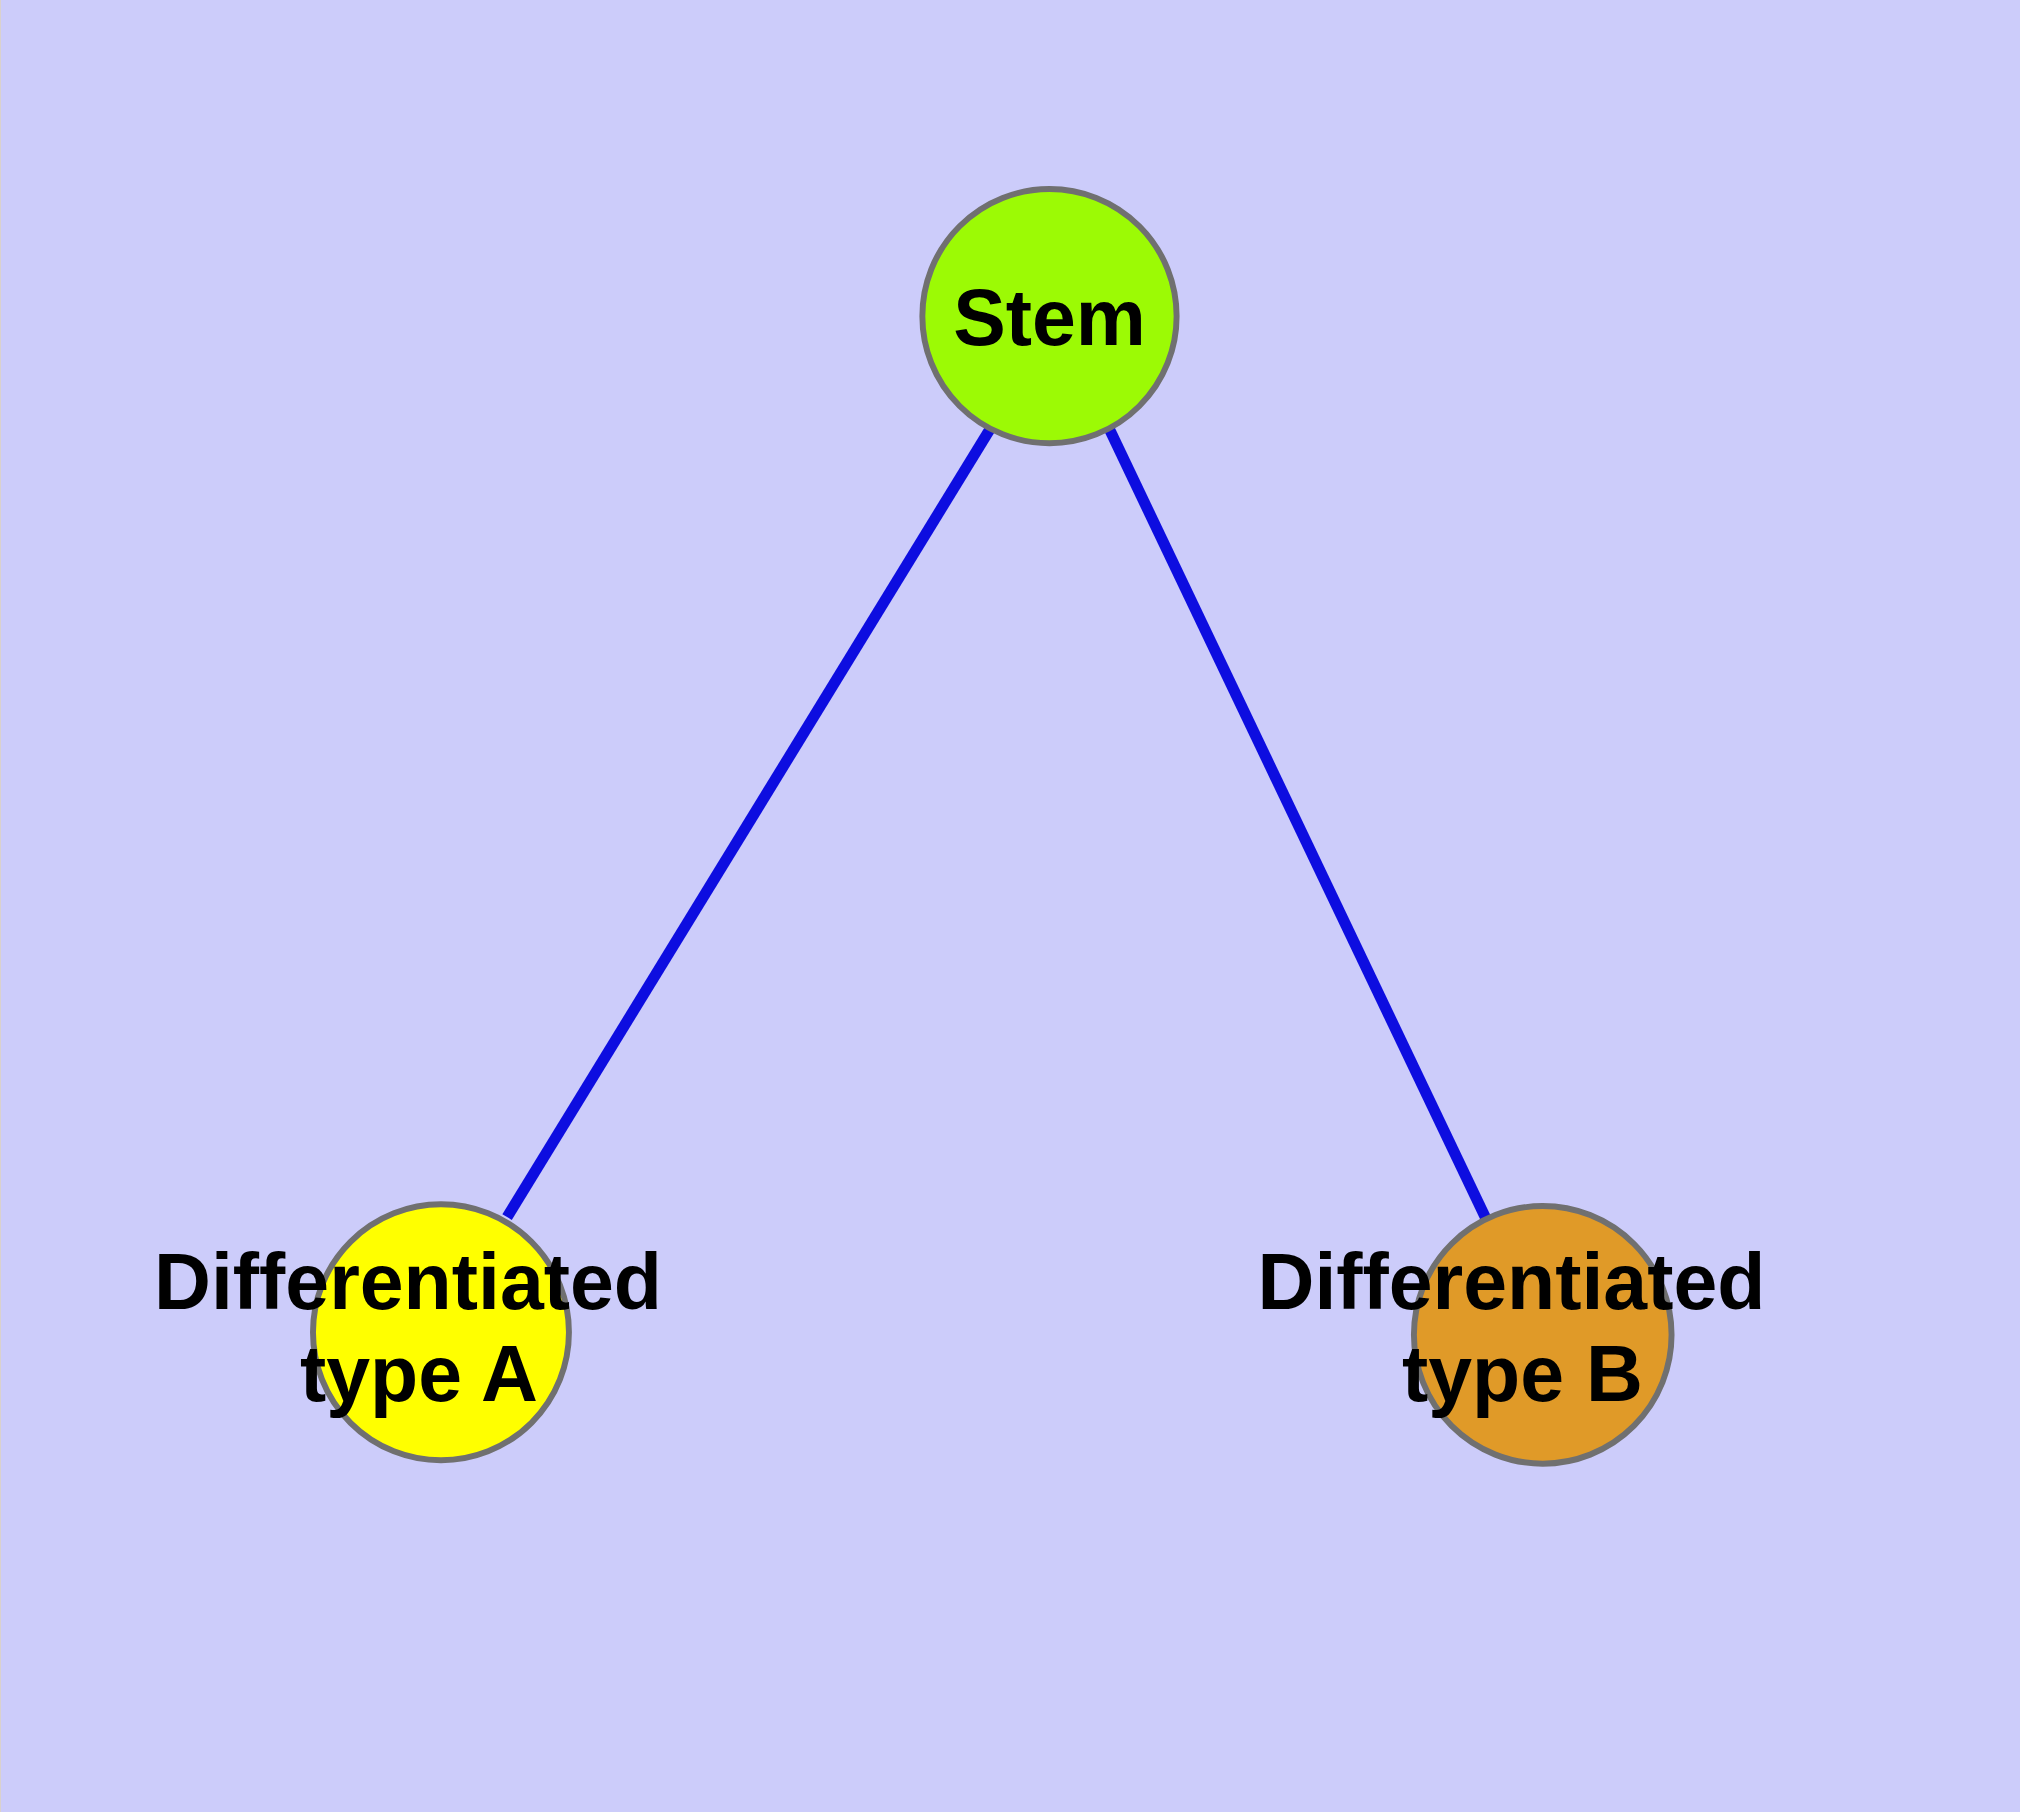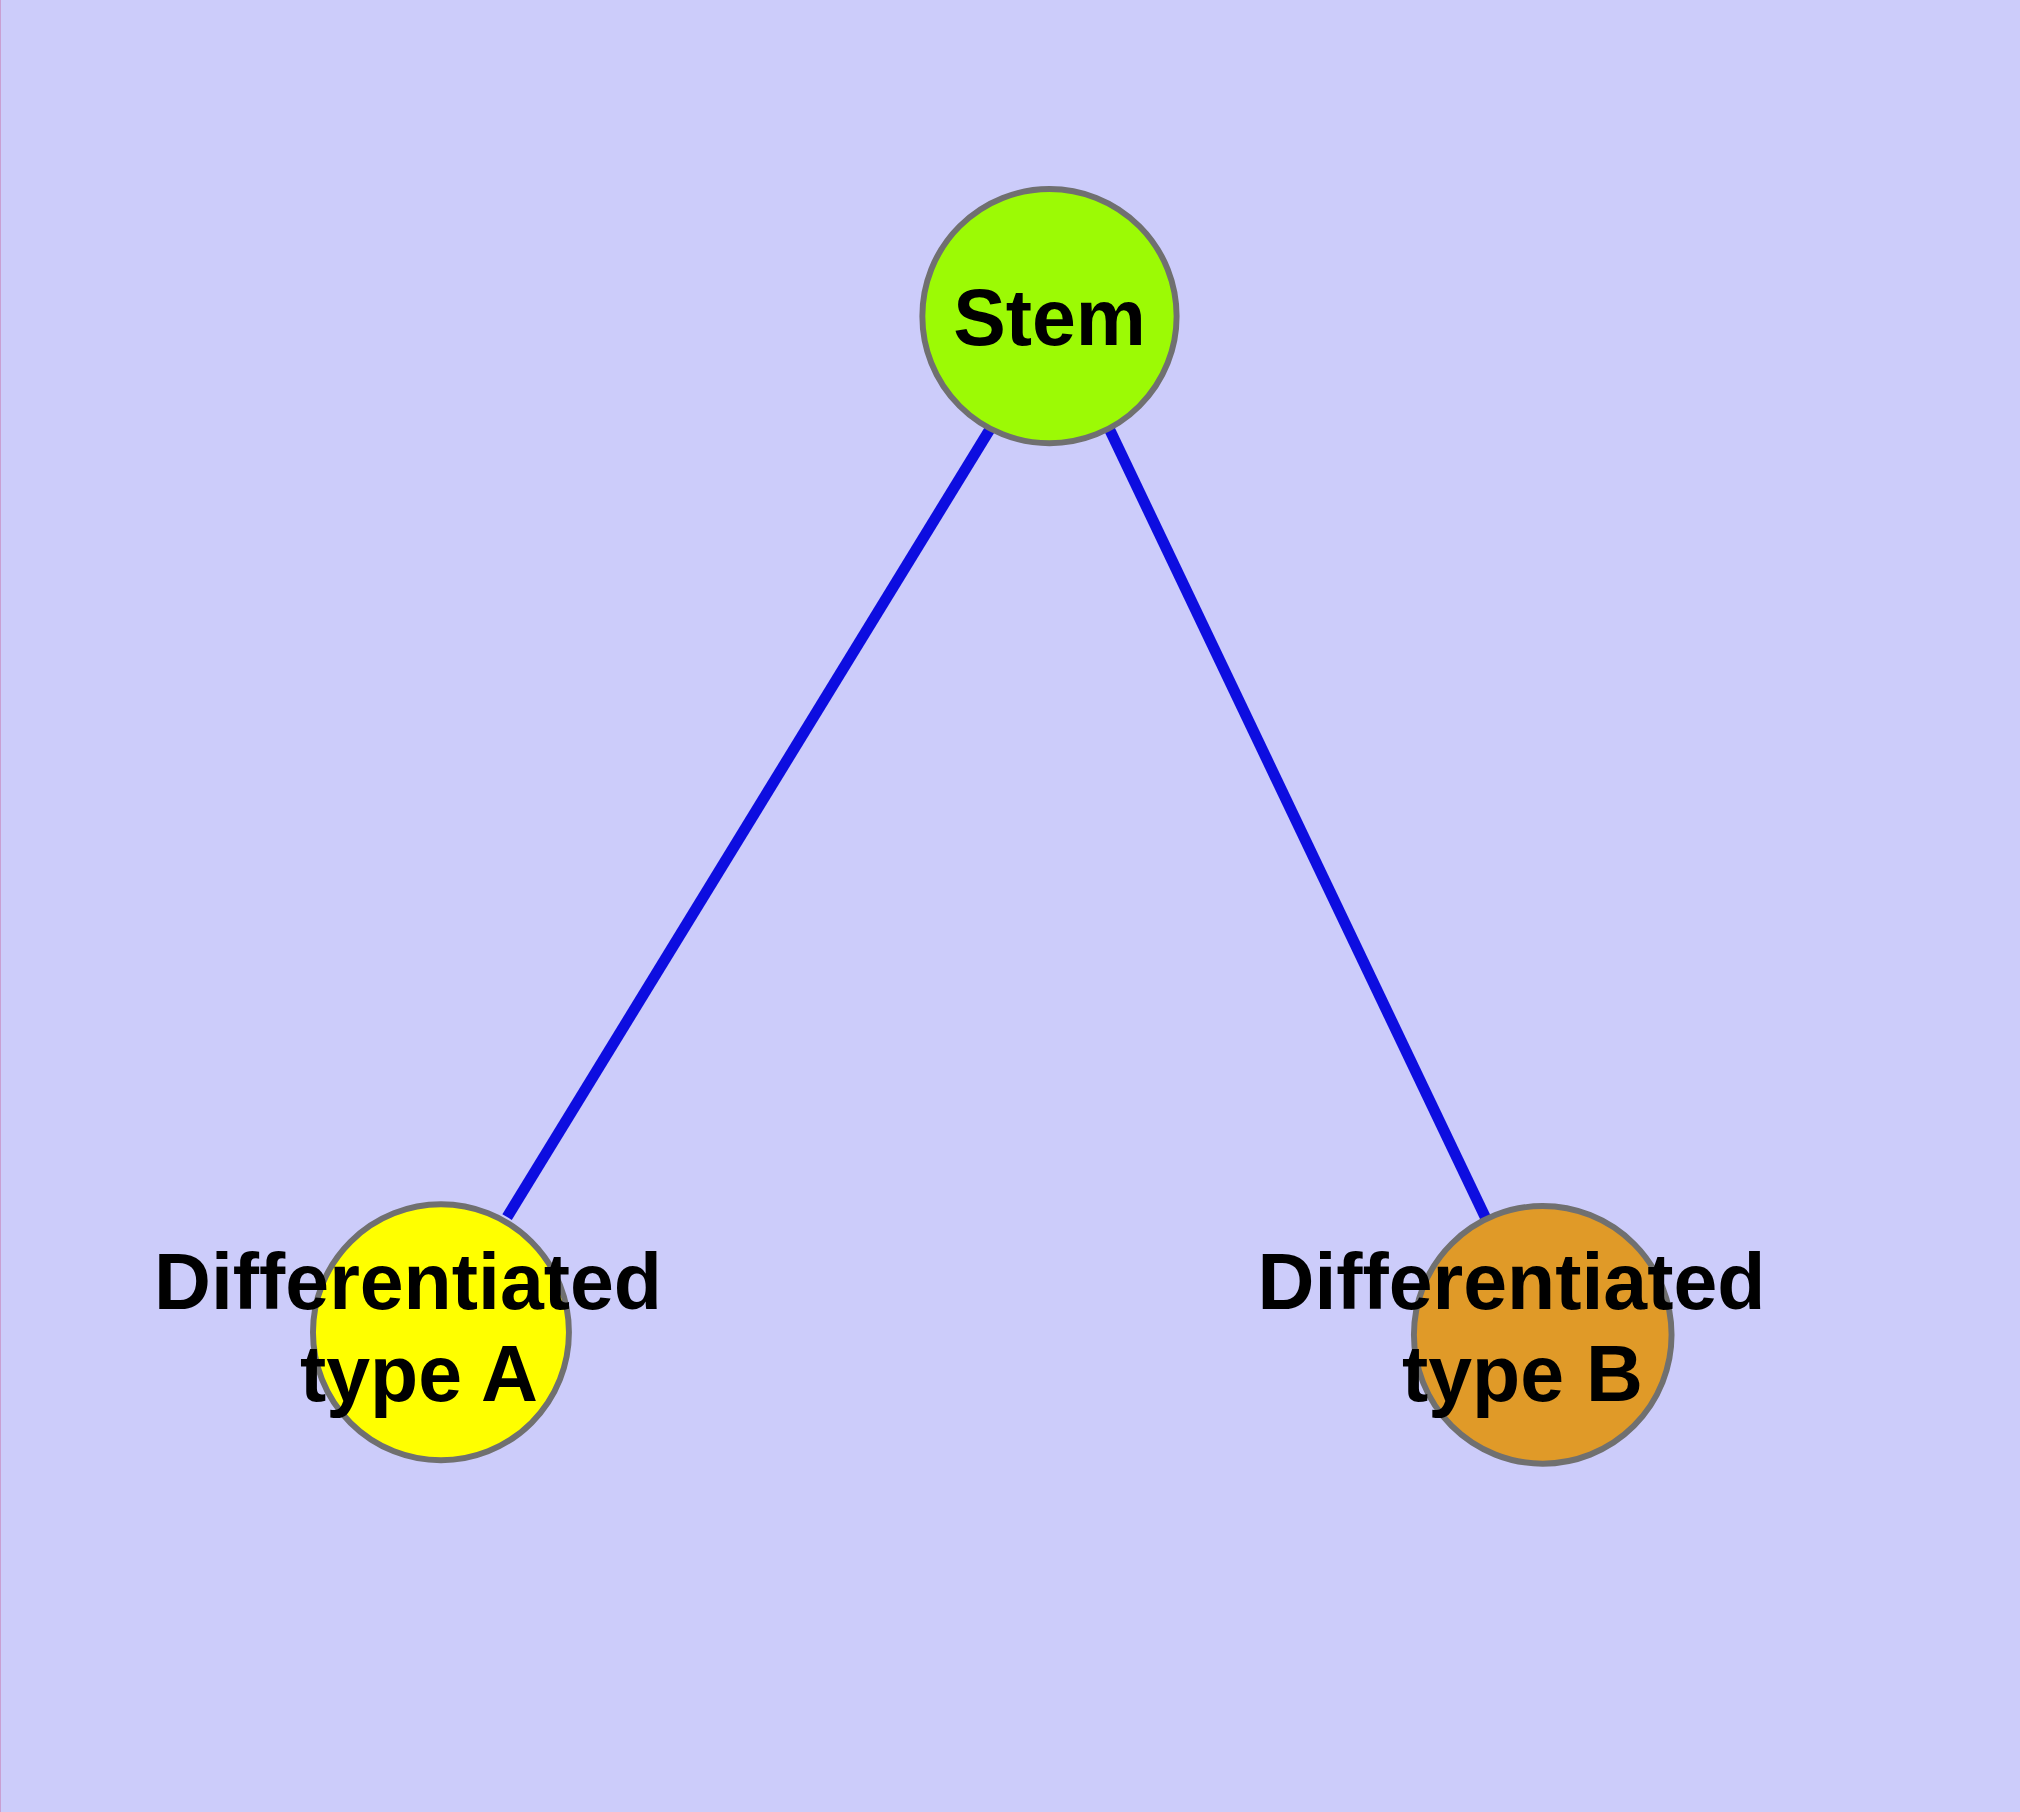--- a/index.html
+++ b/index.html
@@ -5,21 +5,21 @@
   html, body {
     margin: 0;
     padding: 0;
     background: #ccccfa;
   }
   #canvas-root {
     position: relative;
     width: 1972px;
     height: 1812px;
     overflow: hidden;
-    background: #be185d;
+    background: #fde047;
     font-family: "Liberation Sans", sans-serif;
     text-decoration: underline;
   }
   #graph-svg {
     position: absolute;
     top: 0;
     left: 0;
     width: 2021px;
     height: 1812px;
     display: block;

